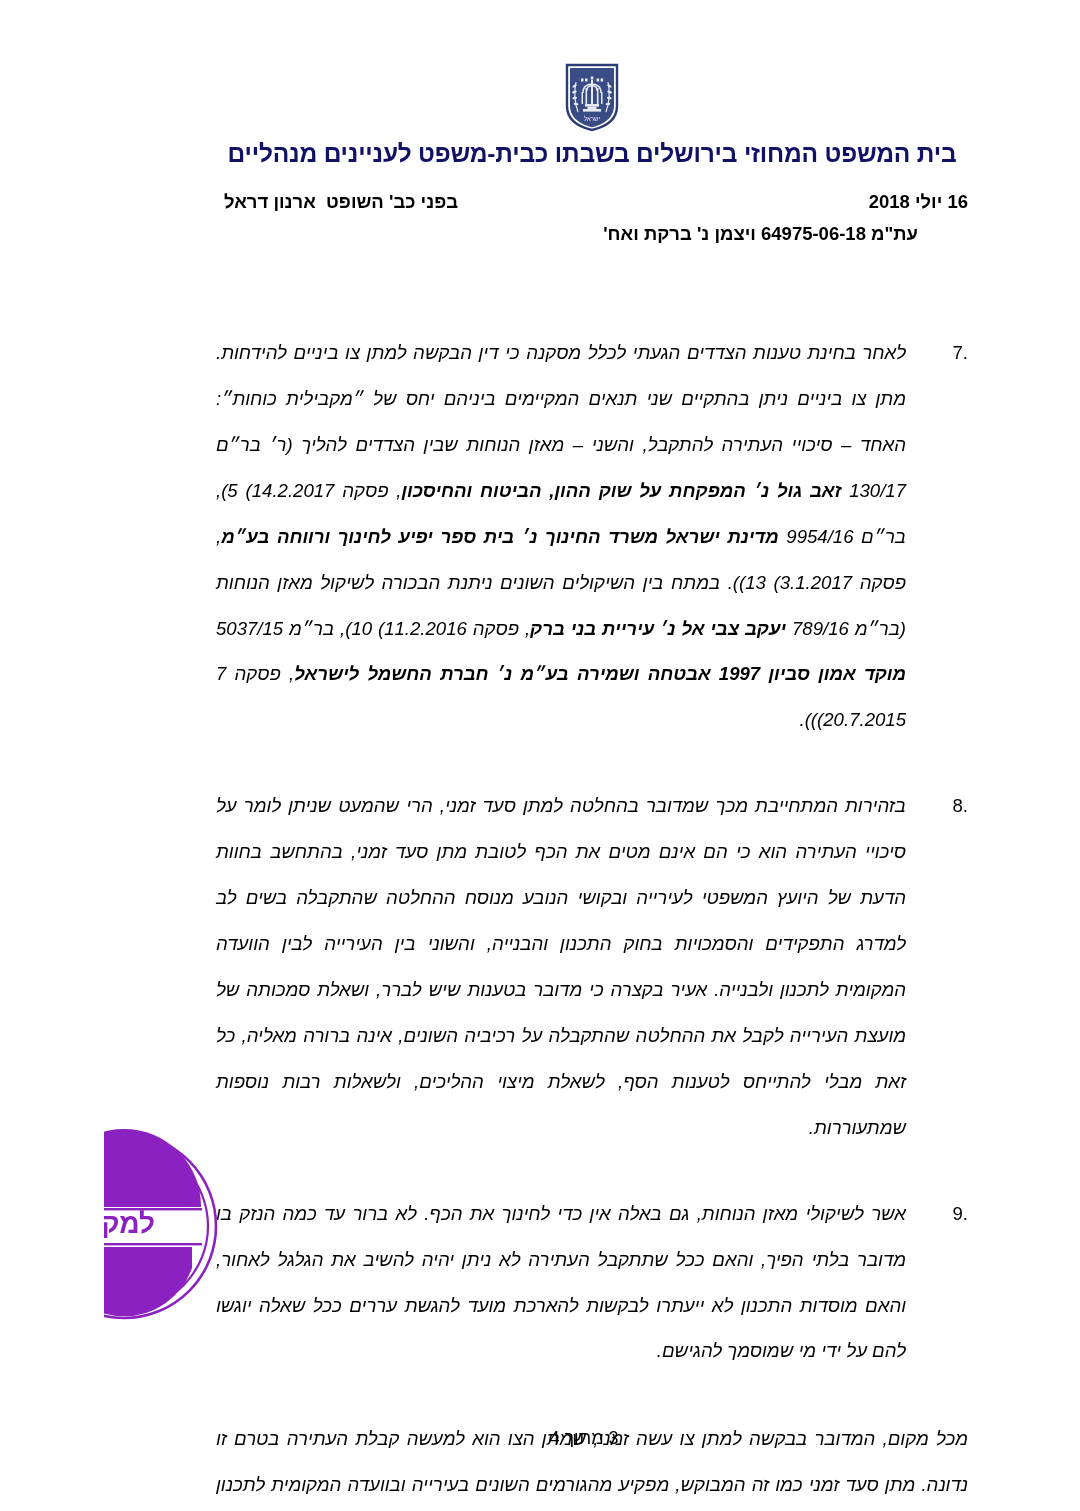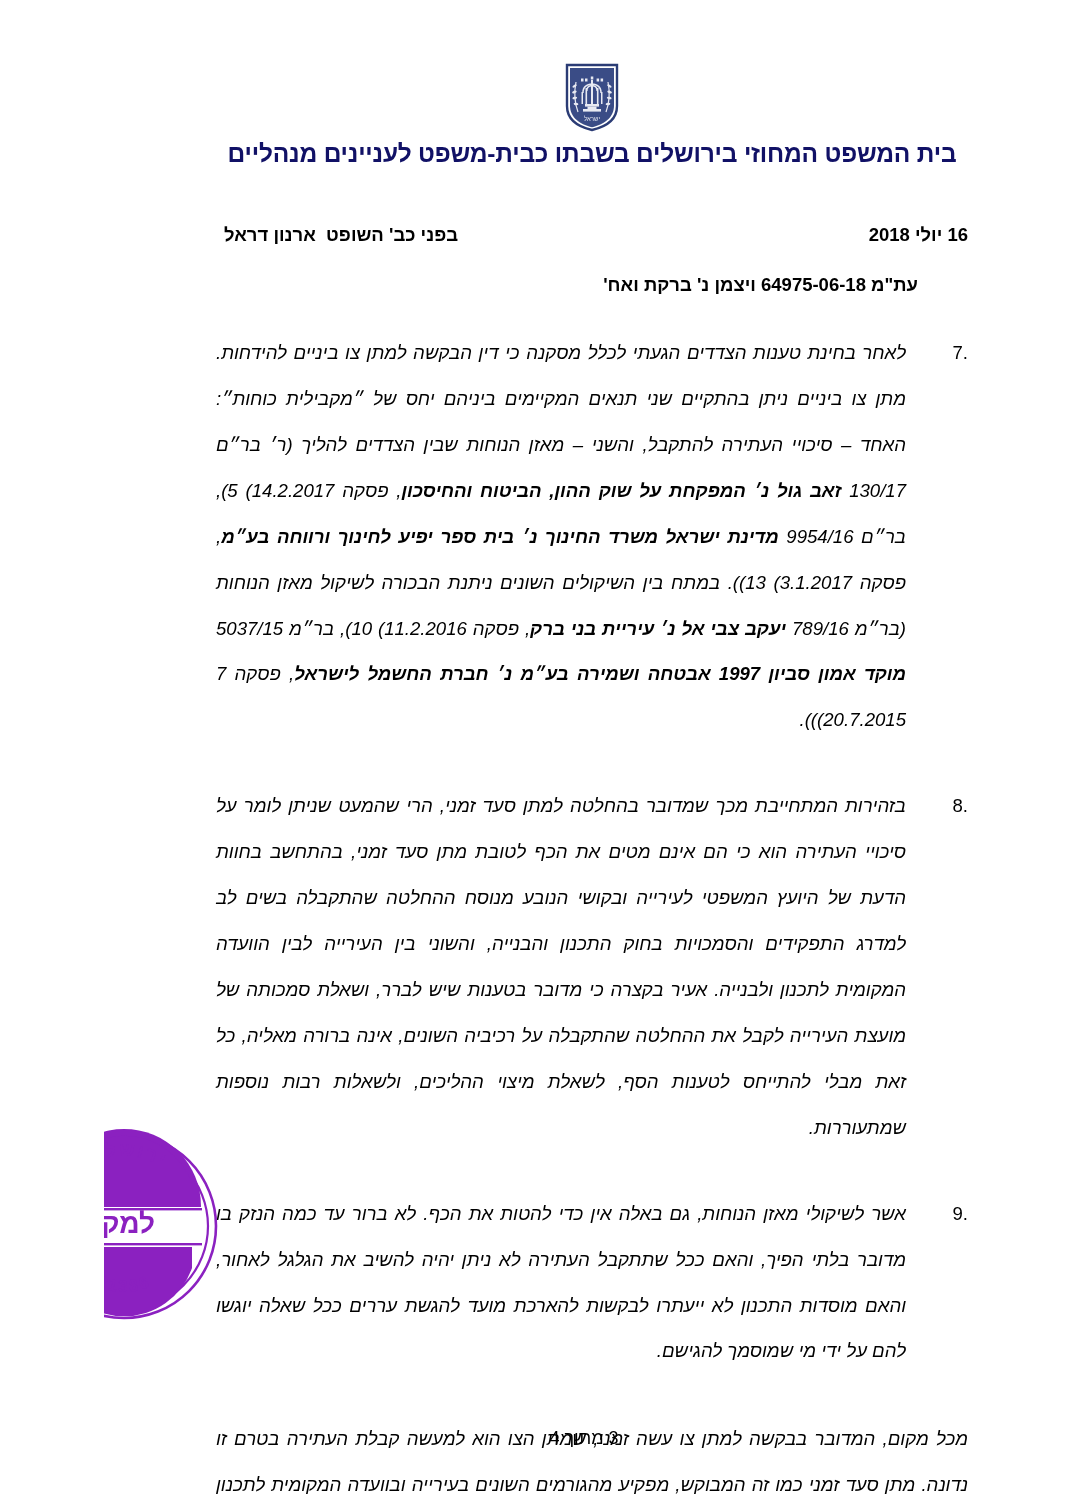--- a/index.html
+++ b/index.html
@@ -58,27 +58,25 @@
     align-items: baseline;
     justify-content: space-between;
     font-size: 18.5px;
     font-weight: bold;
     color: #000000;
     line-height: 1.75;
   }
   .header-row .hr-right {
     text-align: right;
     white-space: pre;
-    margin-top: 18px;
   }
   .header-row .hr-left {
     text-align: left;
     white-space: pre;
     direction: rtl;
-    margin-top: 33px;
   }
   .header-row.second {
     justify-content: flex-start;
   }
   .header-row.second .hr-right {
     width: 100%;
     text-align: right;
     padding-right: 50px;
     box-sizing: border-box;
   }
@@ -222,21 +220,21 @@
       <div class="para-body">לאחר בחינת טענות הצדדים הגעתי לכלל מסקנה כי דין הבקשה למתן צו ביניים להידחות. מתן צו ביניים ניתן בהתקיים שני תנאים המקיימים ביניהם יחס של ״מקבילית כוחות״: האחד – סיכויי העתירה להתקבל, והשני – מאזן הנוחות שבין הצדדים להליך (ר׳ בר״ם <span class="num-ltr">130/17</span> <b>זאב גול נ׳ המפקחת על שוק ההון, הביטוח והחיסכון</b>, פסקה <span class="num-ltr">5</span> (<span class="num-ltr">14.2.2017</span>), בר״ם <span class="num-ltr">9954/16</span> <b>מדינת ישראל  משרד החינוך נ׳ בית ספר יפיע לחינוך ורווחה בע״מ</b>, פסקה <span class="num-ltr">13</span> (<span class="num-ltr">3.1.2017</span>)). במתח בין השיקולים השונים ניתנת הבכורה לשיקול מאזן הנוחות (בר״מ <span class="num-ltr">789/16</span> <b>יעקב צבי אל נ׳ עיריית בני ברק</b>, פסקה <span class="num-ltr">10</span> (<span class="num-ltr">11.2.2016</span>), בר״מ <span class="num-ltr">5037/15</span> <b>מוקד אמון סביון 1997 אבטחה ושמירה בע״מ נ׳ חברת החשמל לישראל</b>, פסקה <span class="num-ltr">7</span> (<span class="num-ltr">20.7.2015</span>)).</div>
     </div>
 
     <div class="para" id="para-8">
       <div class="para-num">8.</div>
       <div class="para-body">בזהירות המתחייבת מכך שמדובר בהחלטה למתן סעד זמני, הרי שהמעט שניתן לומר על סיכויי העתירה הוא כי הם אינם מטים את הכף לטובת מתן סעד זמני, בהתחשב בחוות הדעת של היועץ המשפטי לעירייה ובקושי הנובע מנוסח ההחלטה שהתקבלה בשים לב למדרג התפקידים והסמכויות בחוק התכנון והבנייה, והשוני בין העירייה לבין הוועדה המקומית לתכנון ולבנייה. אעיר בקצרה כי מדובר בטענות שיש לברר, ושאלת סמכותה של מועצת העירייה לקבל את ההחלטה שהתקבלה על רכיביה השונים, אינה ברורה מאליה, כל זאת מבלי להתייחס לטענות הסף, לשאלת מיצוי ההליכים, ולשאלות רבות נוספות שמתעוררות.</div>
     </div>
 
     <div class="para" id="para-9">
       <div class="para-num">9.</div>
-      <div class="para-body">אשר לשיקולי מאזן הנוחות, גם באלה אין כדי להטות את הכף. לא ברור עד כמה הנזק בו מדובר בלתי הפיך, והאם ככל שתתקבל העתירה לא ניתן יהיה להשיב את הגלגל לאחור, והאם מוסדות התכנון לא ייעתרו לבקשות להארכת מועד להגשת עררים ככל שאלה יוגשו להם על ידי מי שמוסמך להגישם.</div>
+      <div class="para-body">אשר לשיקולי מאזן הנוחות, גם באלה אין כדי לחינוך את הכף. לא ברור עד כמה הנזק בו מדובר בלתי הפיך, והאם ככל שתתקבל העתירה לא ניתן יהיה להשיב את הגלגל לאחור, והאם מוסדות התכנון לא ייעתרו לבקשות להארכת מועד להגשת עררים ככל שאלה יוגשו להם על ידי מי שמוסמך להגישם.</div>
     </div>
 
     <div class="para" id="para-10">
       <div class="para-body">מכל מקום, המדובר בבקשה למתן צו עשה זמני, שמתן הצו הוא למעשה קבלת העתירה בטרם זו נדונה. מתן סעד זמני כמו זה המבוקש, מפקיע מהגורמים השונים בעירייה ובוועדה המקומית לתכנון ולבנייה את סמכויותיהם ומעביר אותן למועצת העירייה, מבלי שנבחן מעמדה של החלטת מועצת העירייה ונבחן תוקפה החוקי, וכאשר קיימת חוות דעת חד משמעית של היועץ המשפטי לעירייה לעניין אי-חוקיות אותה החלטה. במצב דברים זה הסעד הזמני המבוקש משנה את המצב הקיים ולא משמר אותו.</div>
     </div>
 
   </div>
 
   <div class="footer">3 מתוך 4</div>
 

